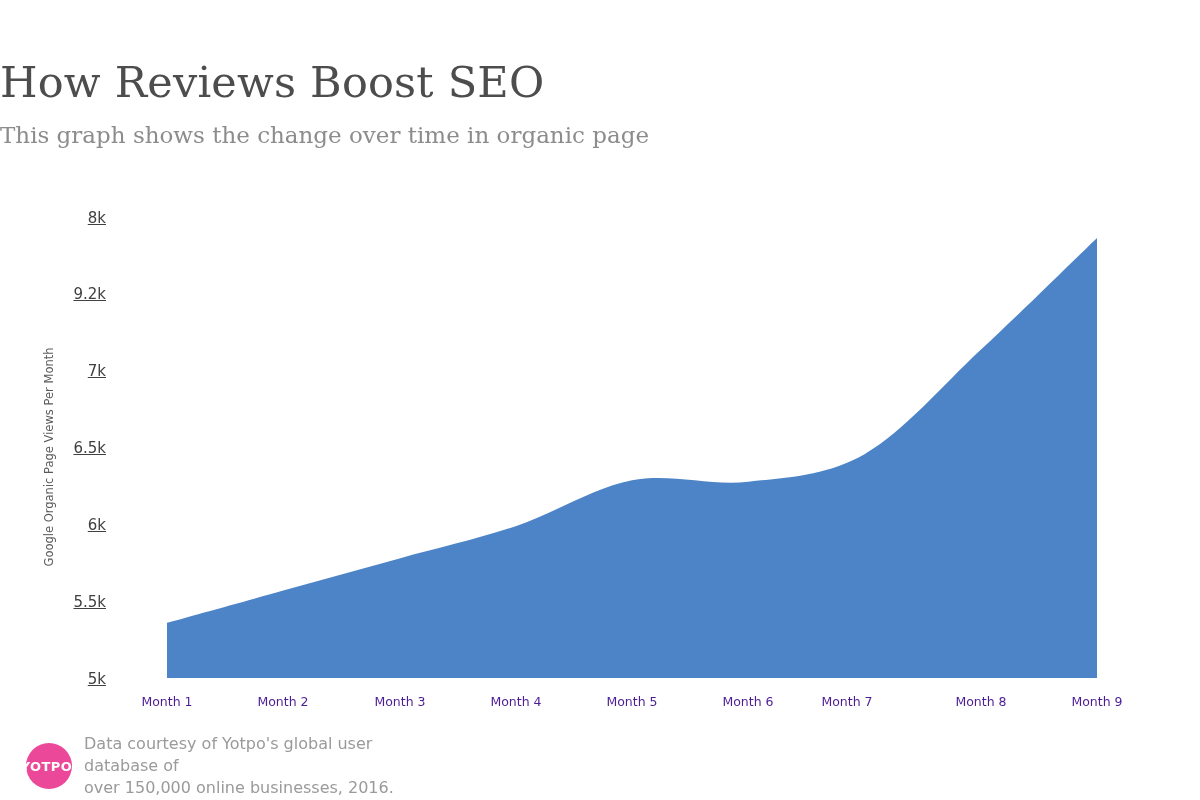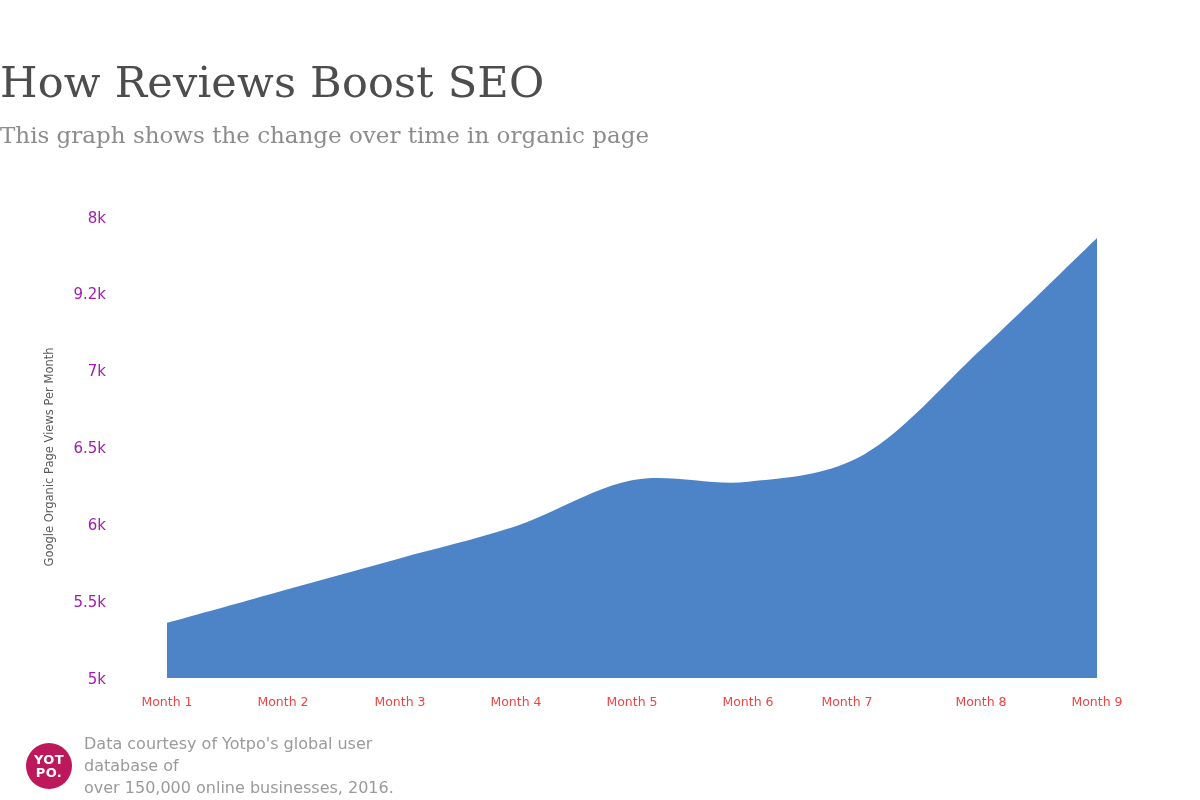--- a/index.html
+++ b/index.html
@@ -77,49 +77,50 @@
     line-height: 18px;
   }
 
   
   .y-tick {
     position: absolute;
     right: 1094px;           
     width: 60px;
     text-align: right;
     font-size: 15px;
-    color: #a21caf;
+    color: #404040;
     line-height: 1;
+    text-decoration: underline;
   }
   .x-tick {
     position: absolute;
     width: 120px;
     text-align: center;
     font-size: 12.5px;
-    color: #ef4444;
+    color: #4c1d95;
     line-height: 1;
     top: 696px;
   }
 
   
   #footer {
     position: absolute;
     left: 26px;
     top: 733px;
     display: flex;
     align-items: center;
   }
   #yotpo-logo {
     width: 46px;
     height: 46px;
     border-radius: 50%;
-    background: #be185d;
+    background: #ec4899;
     color: #ffffff;
     display: flex;
-    flex-direction: column;
+    flex-direction: row;
     align-items: center;
     justify-content: center;
     font-weight: 700;
     font-size: 13px;
     letter-spacing: 0.4px;
     line-height: 13px;
     flex: 0 0 auto;
   }
   #yotpo-logo .logo-line {
     display: block;

